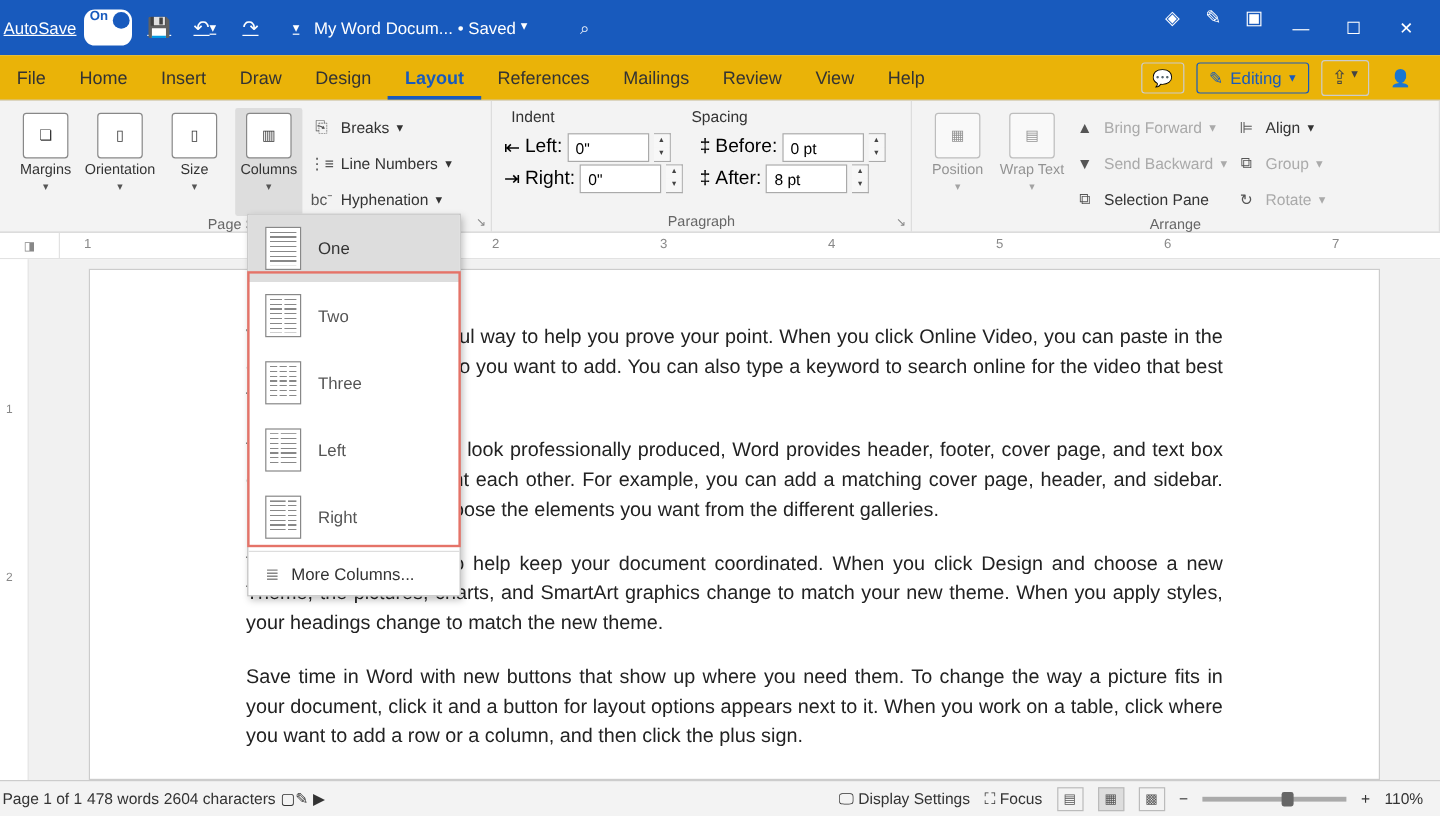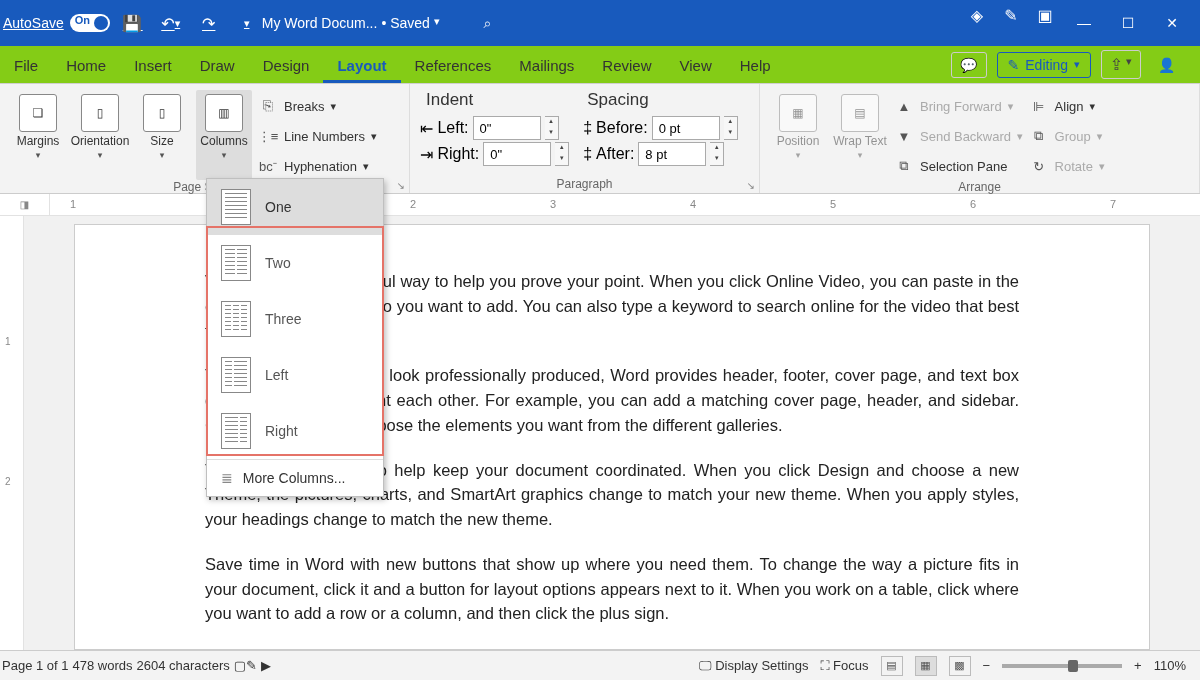--- a/index.html
+++ b/index.html
@@ -2,31 +2,31 @@
 <html><head>
 <meta charset="utf-8">
 <style>
   * { box-sizing: border-box; margin: 0; padding: 0; font-family: "Segoe UI", Arial, sans-serif; }
   body { width: 1200px; height: 680px; background: #fff; overflow: hidden; position: relative; }
 
   
   .titlebar { height: 46px; background: #185abd; color: #fff; display: flex; align-items: center; font-size: 14px; }
   .titlebar .left { display: flex; align-items: center; gap: 8px; padding-left: 3px; text-decoration: underline; }
   .autosave { display: flex; align-items: center; gap: 6px; }
-  .autosave .toggle { width: 40px; height: 18px; border-radius: 9px; background: #fff; position: relative; }
+  .autosave .toggle { width: 40px; height: 30px; border-radius: 9px; background: #fff; position: relative; }
   .autosave .toggle::after { content: ""; position: absolute; right: 2px; top: 2px; width: 14px; height: 14px; border-radius: 7px; background: #185abd; }
   .titlebar .icon-btn { width: 30px; height: 30px; display:flex;align-items:center;justify-content:center; color:#fff; font-size:16px; }
   .titlebar .center { flex: 1; text-align: center; display:flex; justify-content:flex-start; gap:4px;}
   .titlebar .search { color: #fff; opacity:0.9; margin-left: 40px; }
   .titlebar .right { display:flex; gap:4px; padding-right:8px; }
   .titlebar .winbtn { width: 40px; height: 46px; display:flex; align-items:center; justify-content:center; font-size:14px;}
   .caret { font-size:11px; }
 
   
-  .tabs { height: 38px; background: #84cc16; border-bottom: 1px solid #d0d0d0; display:flex; align-items:center; gap:0;}
+  .tabs { height: 38px; background: #eab308; border-bottom: 1px solid #d0d0d0; display:flex; align-items:center; gap:0;}
   .tabs .tab { padding: 10px 14px 9px; font-size:15px; color:#333; cursor:pointer; }
   .tabs .tab.active { color:#185abd; border-bottom: 3px solid #185abd; font-weight:600; padding-bottom:6px; }
   .tabs .right-tools { margin-left:auto; display:flex; gap:10px; padding-right:16px; align-items:center;}
   .tabs .editing-btn { border:1px solid #185abd; color:#185abd; padding:4px 10px; font-size:14px; display:flex; align-items:center; gap:6px; border-radius:3px;}
   .tabs .small-btn { border:1px solid #ccc; padding:4px 8px; color:#444; border-radius:3px; font-size:14px;}
   .tabs .share-btn { border:1px solid #ccc; padding:4px 8px; color:#444; display:flex; gap:3px; border-radius:3px;}
 
   
   .ribbon { height: 110px; background:#f3f3f3; border-bottom:1px solid #ccc; display:flex; }
   .group { border-right:1px solid #ddd; padding:6px 10px 2px; display:flex; flex-direction:column; height:100%; position:relative;}
@@ -178,21 +178,21 @@
             <span class="caret">▾</span>
           </div>
       </div>
     </div>
     <div class="label">Page Setup</div>
     <div class="launcher">↘</div>
   </div>
 
   <div class="group" style="width:350px">
     <div class="body" style="flex-direction:column">
-      <div style="display:flex;gap:80px;padding-left:6px;font-size:17px;color:#333">
+      <div style="display:flex;gap:80px;padding-left:6px;font-size:13px;color:#333">
         <span>Indent</span>
         <span style="margin-left:34px">Spacing</span>
       </div>
       <div style="display:flex; gap:14px;">
         <div class="vcol">
           <div class="indent-input">
               <span class="ico">⇤</span>
               <span>Left:</span>
               <input value="0&quot;" style="">
               <div class="spin">

